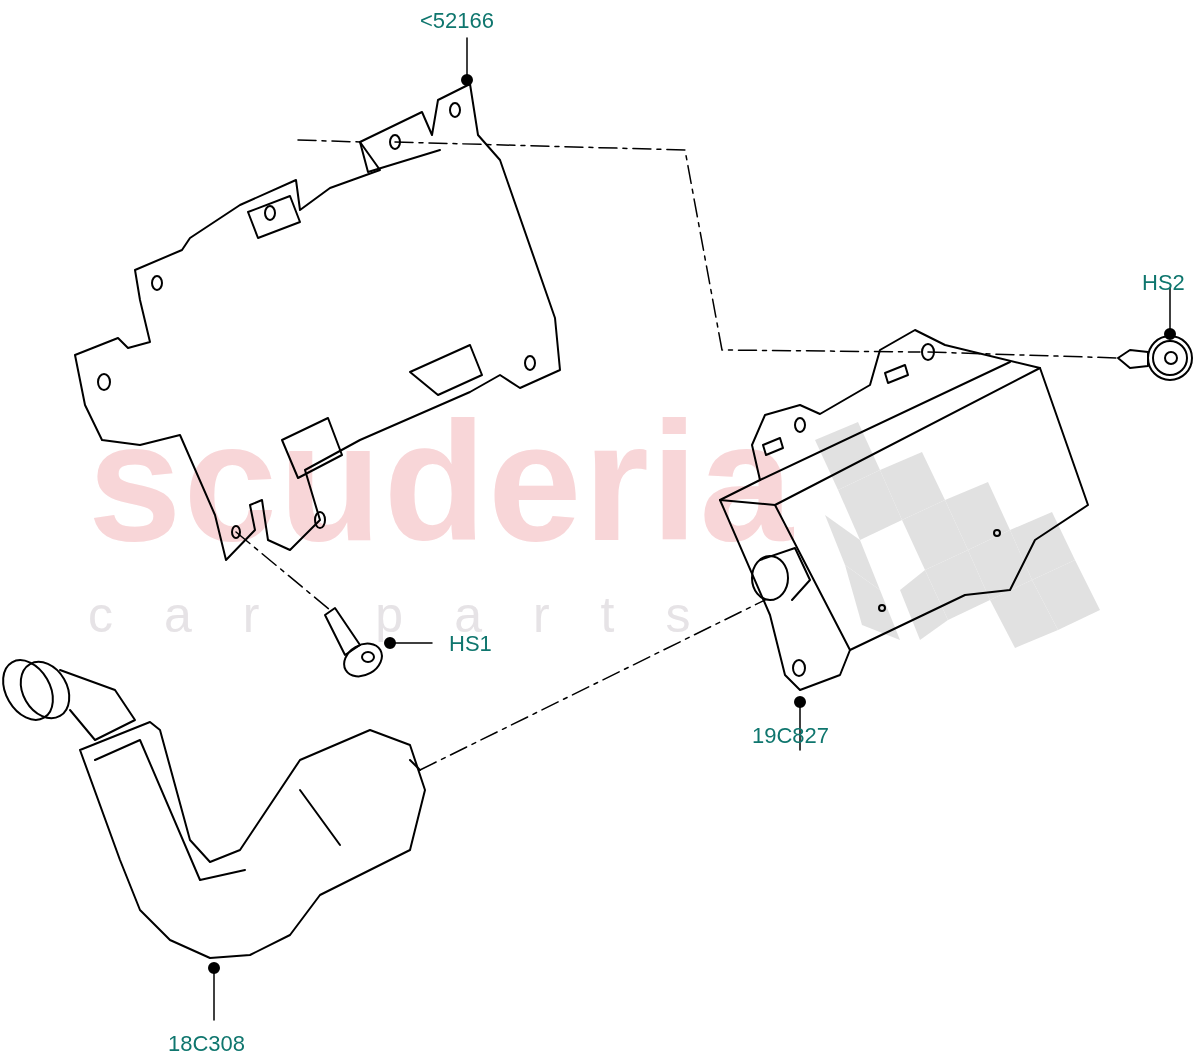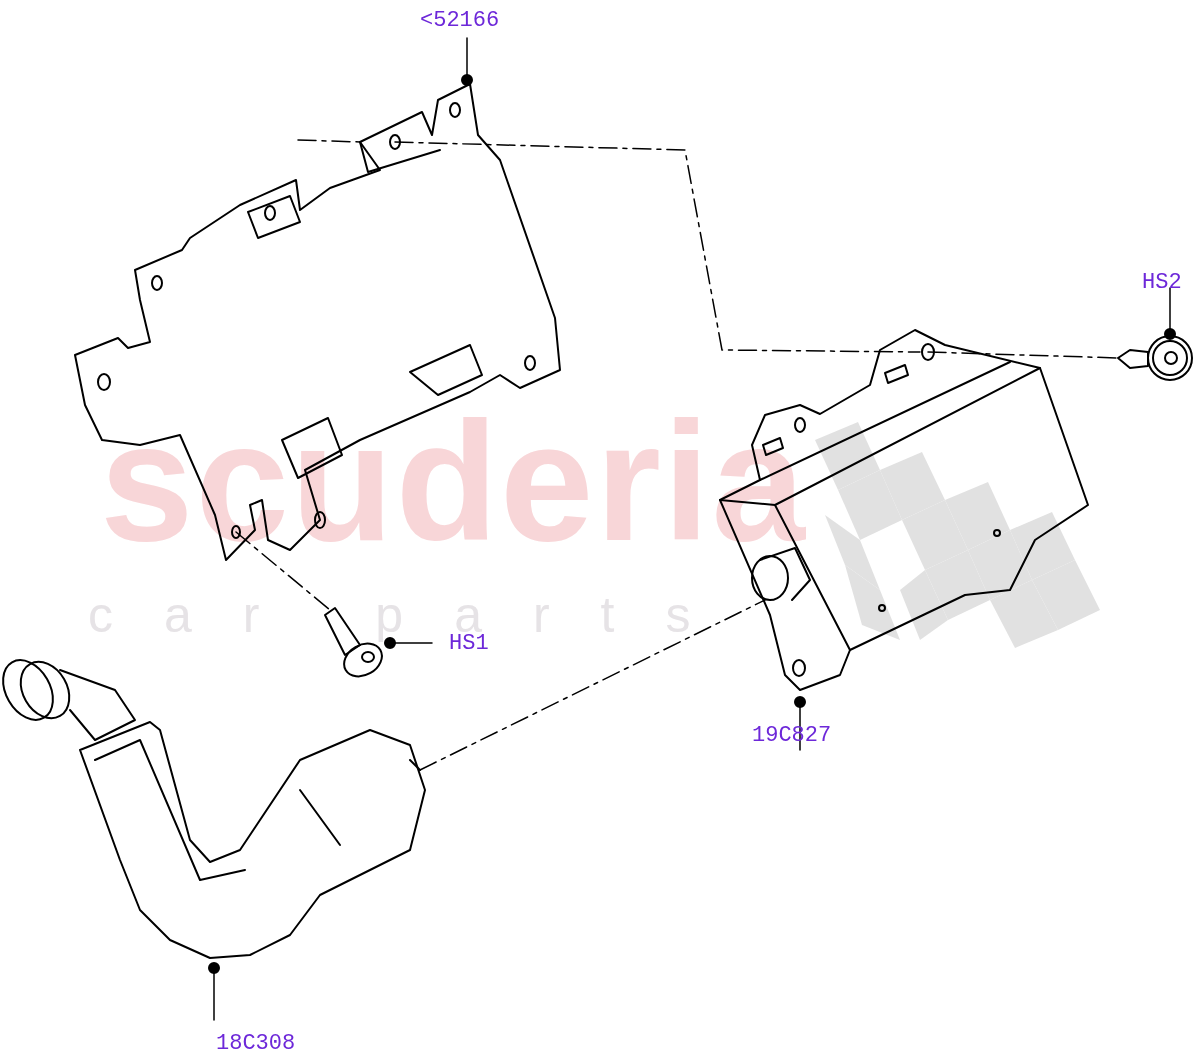--- a/index.html
+++ b/index.html
@@ -7,42 +7,42 @@
     position: relative;
     width: 1200px;
     height: 1063px;
     background: #ffffff;
     overflow: hidden;
     font-family: "Liberation Sans", sans-serif;
   }
   svg.layer { position: absolute; left: 0; top: 0; }
   .wm-main {
     position: absolute;
-    left: 100px; top: 398px;
+    left: 88px; top: 398px;
     font-family: "Liberation Sans", sans-serif;
     font-weight: bold;
     font-size: 168px;
     letter-spacing: 2px;
     color: #f8d6d8;
     line-height: 1;
   }
   .wm-sub {
     position: absolute;
     left: 88px; top: 590px;
     font-family: "Liberation Sans", sans-serif;
     font-size: 50px;
     letter-spacing: 51px;
     color: #e6e3e6;
     line-height: 1;
   }
   .callout {
     position: absolute;
-    font-family: Liberation Mono, monospace;
+    font-family: Liberation Sans, sans-serif;
     font-size: 22px;
-    color: #6d28d9;
+    color: #0f766e;
     line-height: 1;
     white-space: nowrap;
   }
 </style>
 </head>
 <body>
 
 <div id="canvas">
 
   <div class="wm-main">scuderia</div>
@@ -142,15 +142,15 @@
       <circle cx="800" cy="702" r="5" fill="#000"></circle>
       <path d="M 214,968 L 214,1020" stroke-width="1.5"></path>
       <circle cx="214" cy="968" r="5" fill="#000"></circle>
     </g>
   </svg>
 
   <div class="callout" style="left:420px; top:10px;">&lt;52166</div>
   <div class="callout" style="left:1142px; top:272px;">HS2</div>
   <div class="callout" style="left:437px; top:633px;margin-left:12px;">HS1</div>
   <div class="callout" style="left:752px; top:725px;">19C827</div>
-  <div class="callout" style="left:168px; top:1033px;margin-left:48px;">18C308</div>
+  <div class="callout" style="left:168px; top:1033px;">18C308</div>
 
 </div>
 
 </body></html>

